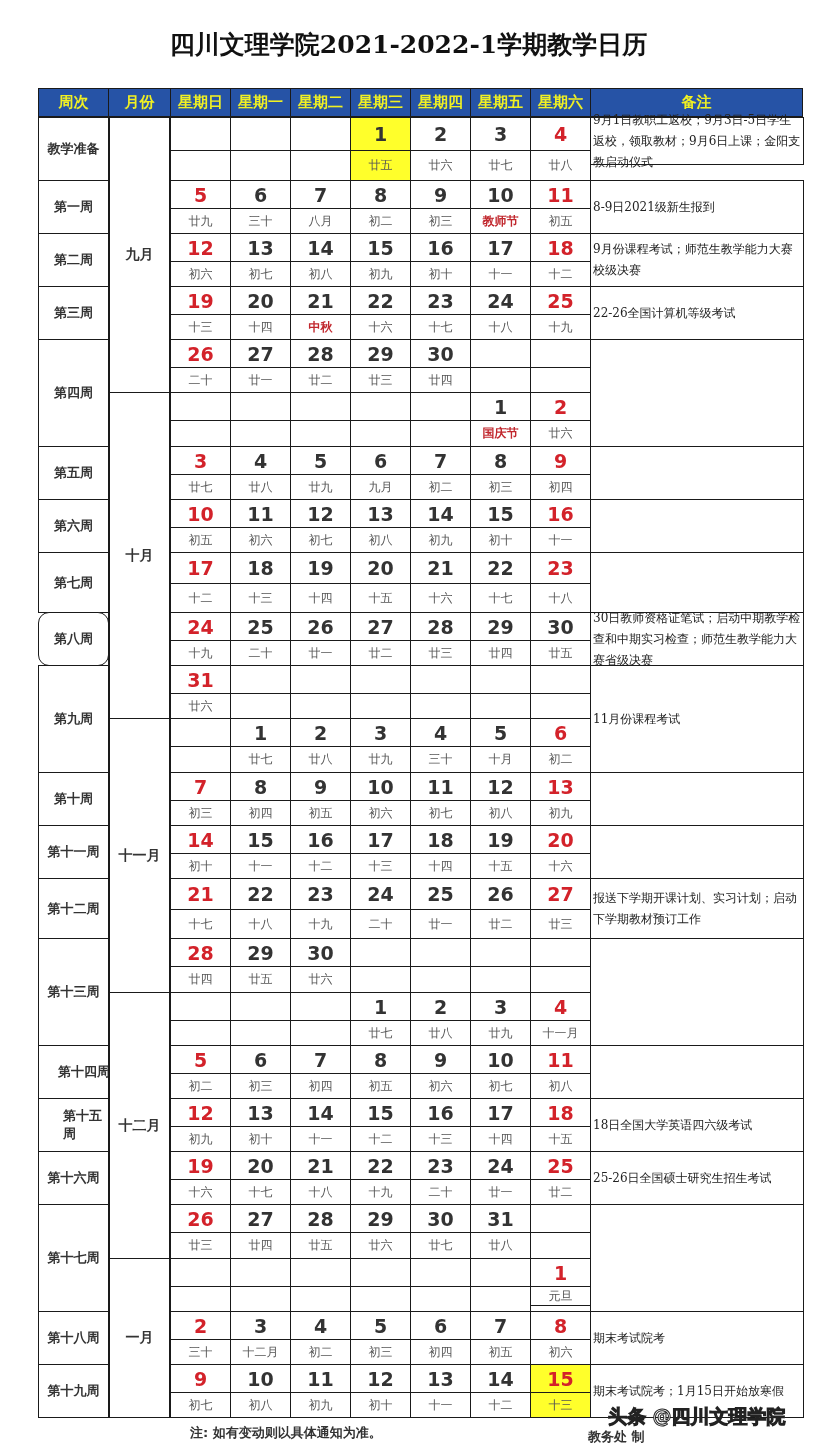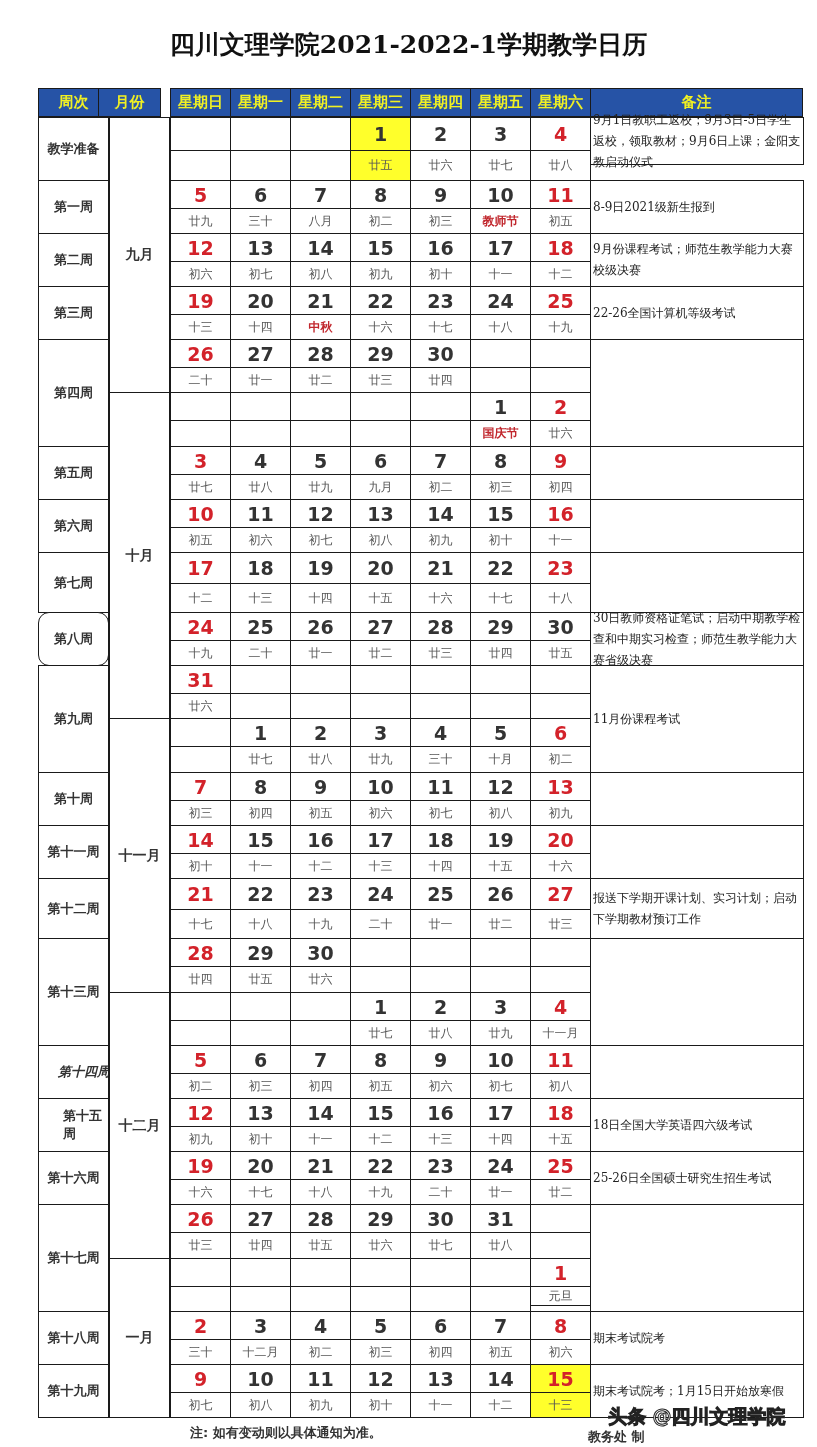--- a/index.html
+++ b/index.html
@@ -28,21 +28,21 @@
   .wm { position:absolute; left:608px; top:1404px; font-size:19px; color:#fff;
         -webkit-text-stroke:1px #222; font-weight:bold; letter-spacing:0px; }
 </style>
 </head>
 <body>
 
 <div class="title">四川文理学院2021-2022-1学期教学日历</div>
 
 <div class="cal" id="cal">
   <div class="hdr" style="left:0;width:71px;">周次</div>
-  <div class="hdr" style="left:60px;width:63px;">月份</div>
+  <div class="hdr" style="left:70px;width:63px;">月份</div>
   <div class="hdr" style="left:132px;width:61px;">星期日</div>
   <div class="hdr" style="left:192px;width:61px;">星期一</div>
   <div class="hdr" style="left:252px;width:61px;">星期二</div>
   <div class="hdr" style="left:312px;width:61px;">星期三</div>
   <div class="hdr" style="left:372px;width:61px;">星期四</div>
   <div class="hdr" style="left:432px;width:61px;">星期五</div>
   <div class="hdr" style="left:492px;width:61px;">星期六</div>
   <div class="hdr" style="left:552px;width:213px;">备注</div>
 <div class="cell day red" style="left: 132px; top: 29px; width: 61px; height: 34px;"></div>
     <div class="cell lun" style="left: 132px; top: 62px; width: 61px; height: 31px;"></div>
@@ -401,21 +401,21 @@
     <div class="cell wk" style="left: 0px; top: 577px; width: 71px; height: 108px;">第九周</div>
     <div class="cell note" style="left: 552px; top: 577px; width: 214px; height: 108px;">11月份课程考试</div>
     <div class="cell wk" style="left: 0px; top: 684px; width: 71px; height: 54px;">第十周</div>
     <div class="cell note" style="left: 552px; top: 684px; width: 214px; height: 54px;"></div>
     <div class="cell wk" style="left: 0px; top: 737px; width: 71px; height: 54px;">第十一周</div>
     <div class="cell note" style="left: 552px; top: 737px; width: 214px; height: 54px;"></div>
     <div class="cell wk" style="left: 0px; top: 790px; width: 71px; height: 61px;">第十二周</div>
     <div class="cell note" style="left: 552px; top: 790px; width: 214px; height: 61px;">报送下学期开课计划、实习计划；启动下学期教材预订工作</div>
     <div class="cell wk" style="left: 0px; top: 850px; width: 71px; height: 108px;">第十三周</div>
     <div class="cell note" style="left: 552px; top: 850px; width: 214px; height: 108px;"></div>
-    <div class="cell wk" style="left: 0px; top: 957px; width: 92px; height: 54px; font-style: italic;">第十四周</div>
+    <div class="cell wk" style="left: 0px; top: 957px; width: 92px; height: 54px;">第十四周</div>
     <div class="cell note" style="left: 552px; top: 957px; width: 214px; height: 54px;"></div>
     <div class="cell wk" style="left: 0px; top: 1010px; width: 71px; height: 54px; padding-left: 24px;">第十五周</div>
     <div class="cell note" style="left: 552px; top: 1010px; width: 214px; height: 54px;">18日全国大学英语四六级考试</div>
     <div class="cell wk" style="left: 0px; top: 1063px; width: 71px; height: 54px;">第十六周</div>
     <div class="cell note" style="left: 552px; top: 1063px; width: 214px; height: 54px;">25-26日全国硕士研究生招生考试</div>
     <div class="cell wk" style="left: 0px; top: 1116px; width: 71px; height: 108px;">第十七周</div>
     <div class="cell note" style="left: 552px; top: 1116px; width: 214px; height: 108px;"></div>
     <div class="cell wk" style="left: 0px; top: 1223px; width: 71px; height: 54px;">第十八周</div>
     <div class="cell note" style="left: 552px; top: 1223px; width: 214px; height: 54px;">期末考试院考</div>
     <div class="cell wk" style="left: 0px; top: 1276px; width: 71px; height: 54px;">第十九周</div>

